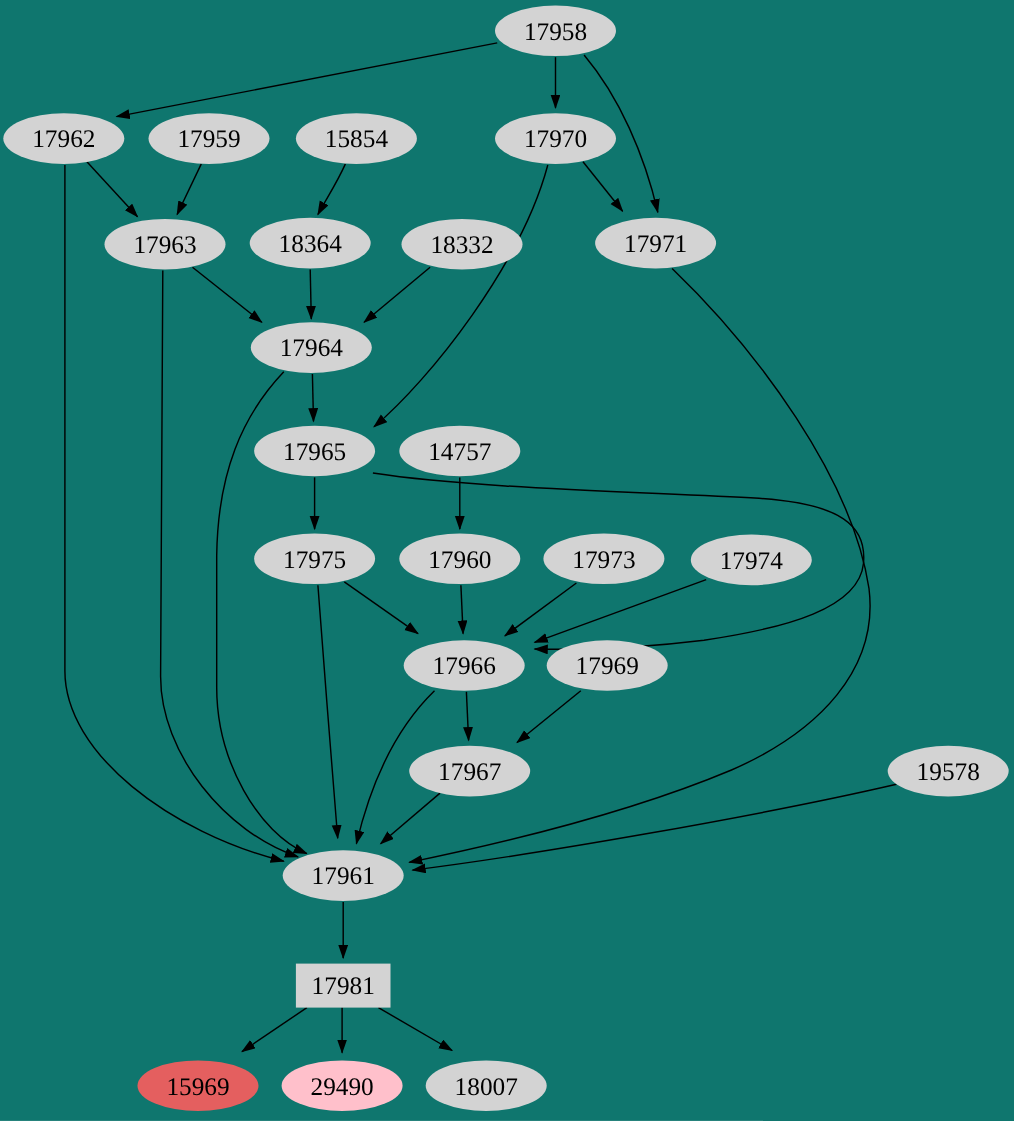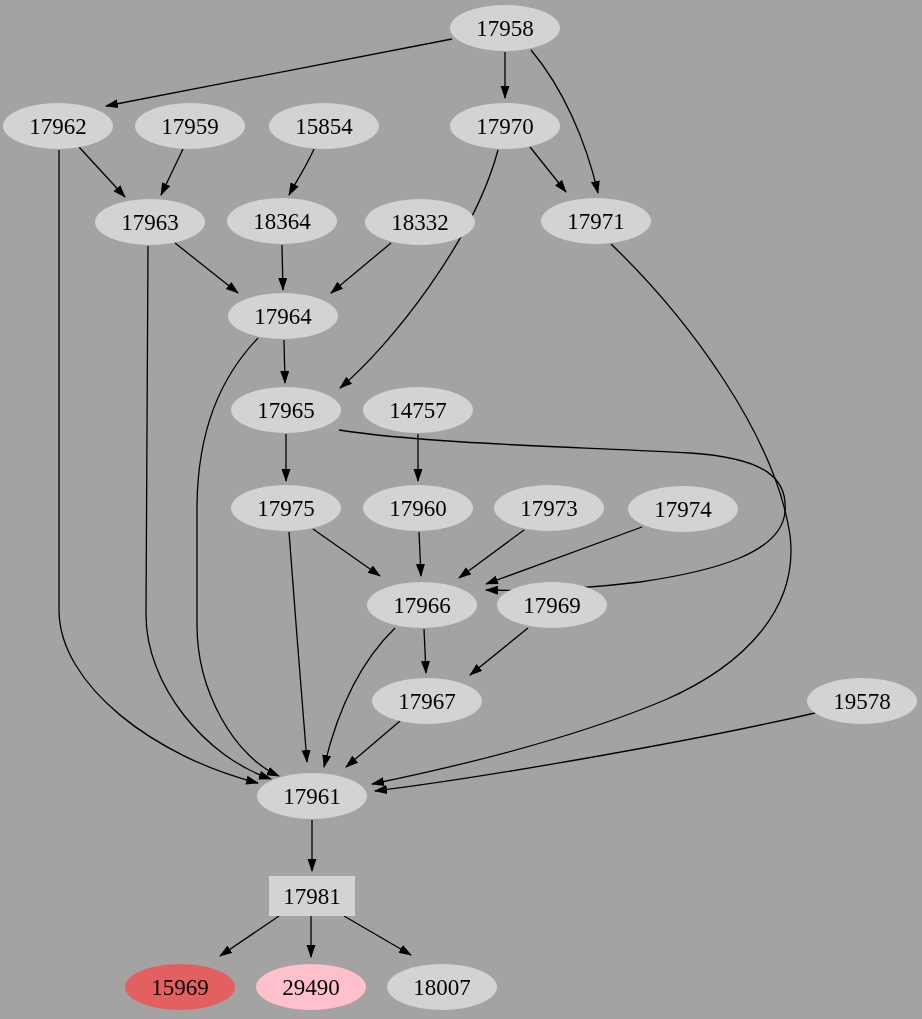--- a/index.html
+++ b/index.html
@@ -4,21 +4,21 @@
 <style>
   html, body {
     margin: 0;
     padding: 0;
     background: #ffffff;
   }
   .graph-wrap {
     width: 922px;
     height: 1019px;
     position: relative;
-    background: #a3a3a3;
+    background: #0f766e;
     font-family: "Liberation Serif", "DejaVu Serif", serif;
   }
   svg text {
     font-family: "Liberation Serif", "DejaVu Serif", serif;
     font-size: 23px;
     fill: #000000;
   }
   svg .edge-path {
     fill: none;
     stroke-width: 1.3px;

